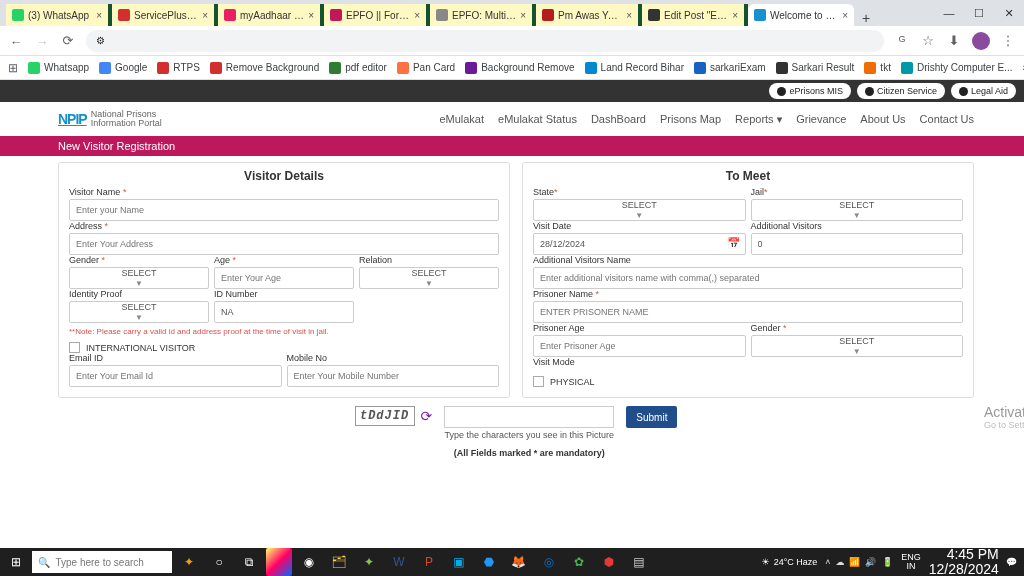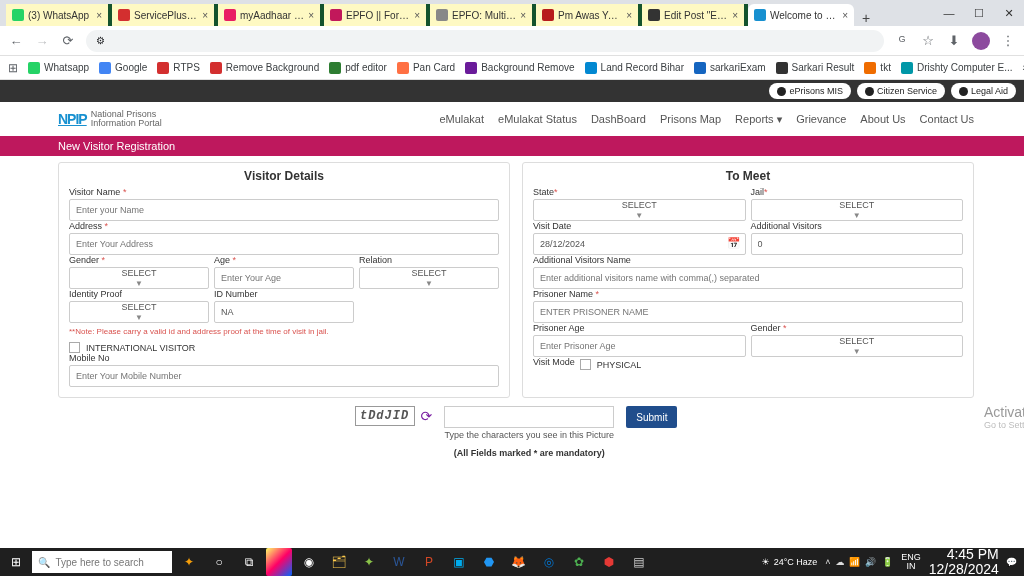--- a/index.html
+++ b/index.html
@@ -305,20 +305,24 @@
 
       <div class="note">**Note: Please carry a valid id and address proof at the time of visit in jail.</div>
 
       <div class="chkrow">
         <div class="chkbox"></div>
         <span>INTERNATIONAL VISITOR</span>
       </div>
 
       <div class="frow">
         <div class="fcol">
+          <div class="flabel">Email ID</div>
+          <input class="finput" placeholder="Enter Your Email Id" style="">
+        </div>
+        <div class="fcol">
           <div class="flabel">Mobile No</div>
           <input class="finput" placeholder="Enter Your Mobile Number" style="">
         </div>
       </div>
     </div>
 
     <div class="panel">
       <div class="panel-title">To Meet</div>
 
       <div class="frow">
@@ -371,21 +375,21 @@
         </div>
         <div class="fcol">
           <div class="flabel"><span>Gender</span> <span class="req">*</span></div>
           <div class="fselect">
               <span>SELECT</span>
               <span class="caret">▼</span>
             </div>
         </div>
       </div>
 
-      <div class="frow" style="">
+      <div class="frow" style="flex-direction:column">
           <div class="flabel">Visit Mode</div>
           <div class="chkrow" style="margin-top:2px">
             <div class="chkbox"></div>
             <span>PHYSICAL</span>
           </div>
       </div>
     </div>
   </div>
 
   <div class="captchazone">

